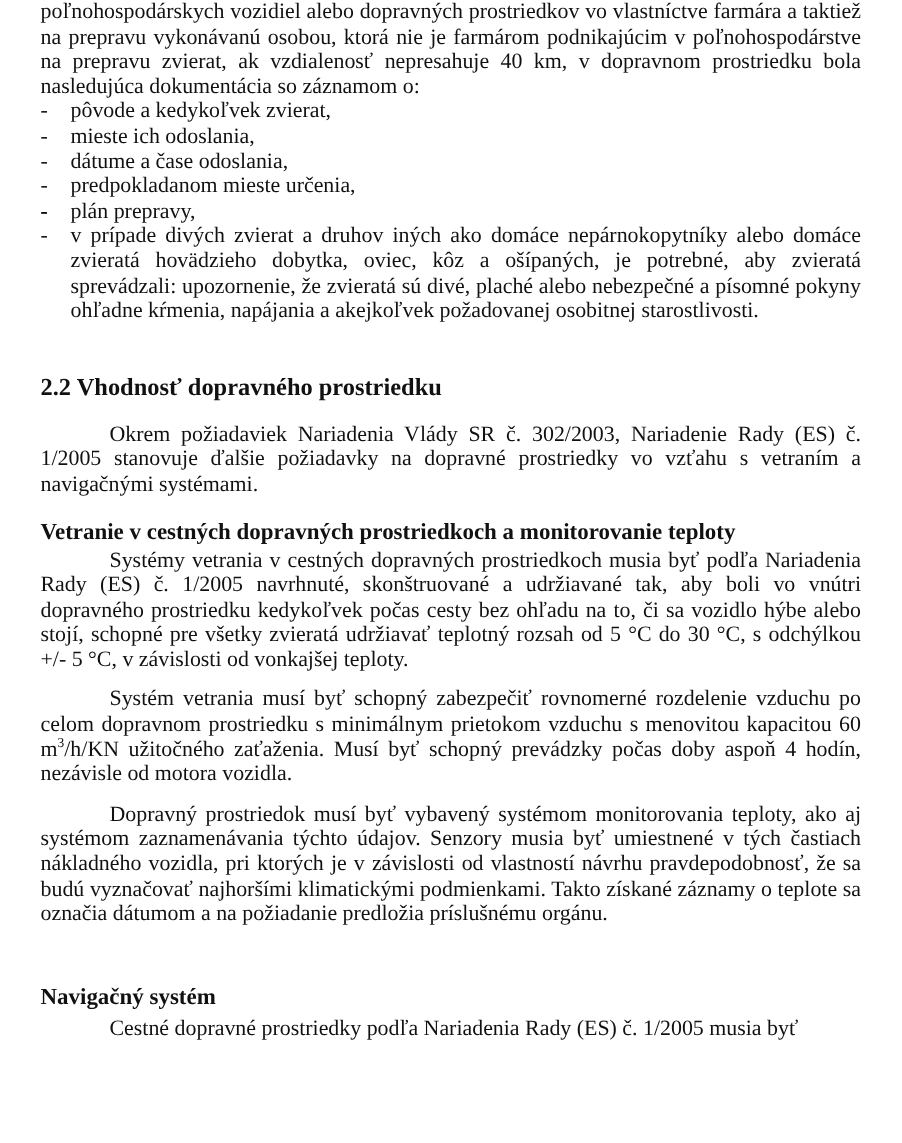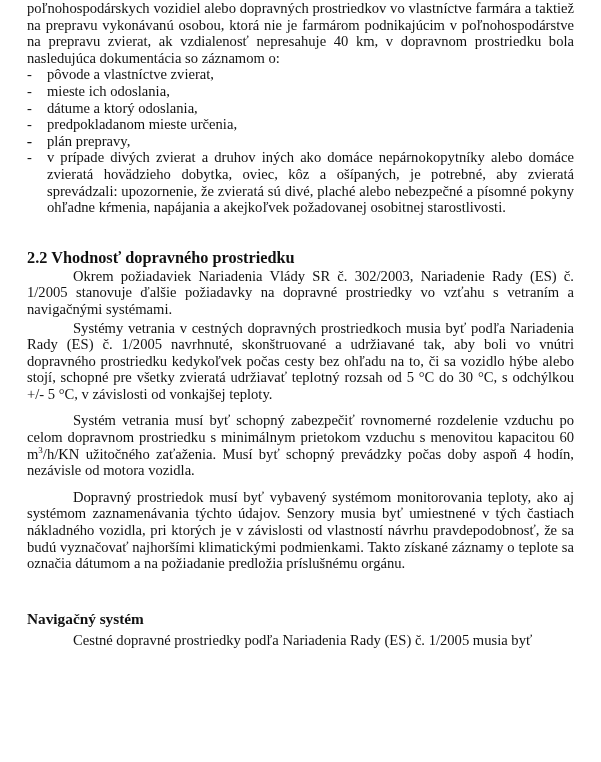--- a/index.html
+++ b/index.html
@@ -61,33 +61,34 @@
     sup { font-size: 9px; line-height: 0; }
   </style>
 </head>
 <body>
 
 <div class="page">
 
   <p style="margin-top:0px;">poľnohospodárskych vozidiel alebo dopravných prostriedkov vo vlastníctve farmára a taktiež na prepravu vykonávanú osobou, ktorá nie je farmárom podnikajúcim v poľnohospodárstve na prepravu zvierat, ak vzdialenosť nepresahuje 40 km, v dopravnom prostriedku bola nasledujúca dokumentácia so záznamom o:</p>
 
   <ul class="dash-list">
-    <li><span class="dash">-</span><span>pôvode a vlastníctve zvierat,</span></li>
+    <li><span class="dash">-</span><span>pôvode a kedykoľvek zvierat,</span></li>
     <li><span class="dash">-</span><span>mieste ich odoslania,</span></li>
-    <li><span class="dash">-</span><span>dátume a ktorý odoslania,</span></li>
+    <li><span class="dash">-</span><span>dátume a čase odoslania,</span></li>
     <li><span class="dash">-</span><span>predpokladanom mieste určenia,</span></li>
     <li><span class="dash">-</span></li>
     <li><span class="dash">-</span><span>plán prepravy,</span></li>
     <li><span class="dash">-</span><span>v prípade divých zvierat a druhov iných ako domáce nepárnokopytníky alebo domáce zvieratá hovädzieho dobytka, oviec, kôz a ošípaných, je potrebné, aby zvieratá sprevádzali: upozornenie, že zvieratá sú divé, plaché alebo nebezpečné a písomné pokyny ohľadne kŕmenia, napájania a akejkoľvek požadovanej osobitnej starostlivosti.</span></li>
   </ul>
 
   <h2 class="section-heading" style="margin-top:32px;">2.2  Vhodnosť dopravného prostriedku</h2>
 
-  <p class="indent" style="">Okrem požiadaviek Nariadenia Vlády SR č. 302/2003, Nariadenie Rady (ES) č. 1/2005 stanovuje ďalšie požiadavky na dopravné prostriedky vo vzťahu s vetraním a navigačnými systémami.</p>
+  <p class="indent" style="margin-top:14px;">Okrem požiadaviek Nariadenia Vlády SR č. 302/2003, Nariadenie Rady (ES) č. 1/2005 stanovuje ďalšie požiadavky na dopravné prostriedky vo vzťahu s vetraním a navigačnými systémami.</p>
 
+  <h3 class="sub-heading" style="margin-top:14px;">Vetranie v cestných dopravných prostriedkoch a monitorovanie teploty</h3>
 
   <p class="indent" style="margin-top:2px;">Systémy vetrania v cestných dopravných prostriedkoch musia byť podľa Nariadenia Rady (ES) č. 1/2005 navrhnuté, skonštruované a udržiavané tak, aby boli vo vnútri dopravného prostriedku kedykoľvek počas cesty bez ohľadu na to, či sa vozidlo hýbe alebo stojí, schopné pre všetky zvieratá udržiavať teplotný rozsah od 5 °C do 30 °C, s odchýlkou  +/- 5 °C, v závislosti  od vonkajšej teploty.</p>
 
   <p class="indent" style="margin-top:10px;"><span>Systém vetrania musí byť schopný zabezpečiť rovnomerné rozdelenie vzduchu po celom dopravnom prostriedku s minimálnym prietokom vzduchu s menovitou kapacitou 60 m</span><sup>3</sup><span>/h/KN užitočného zaťaženia. Musí byť schopný prevádzky počas doby aspoň 4 hodín, nezávisle  od motora vozidla.</span></p>
 
   <p class="indent" style="margin-top:10px;">Dopravný prostriedok musí byť vybavený systémom monitorovania teploty, ako aj systémom zaznamenávania týchto údajov. Senzory musia byť umiestnené v tých častiach nákladného vozidla, pri ktorých je v závislosti od vlastností návrhu  pravdepodobnosť, že sa budú vyznačovať najhoršími klimatickými podmienkami. Takto získané záznamy o teplote sa označia dátumom a na požiadanie predložia príslušnému orgánu.</p>
 
 
   <h3 class="sub-heading" style="margin-top:38px;">Navigačný systém</h3>
 

